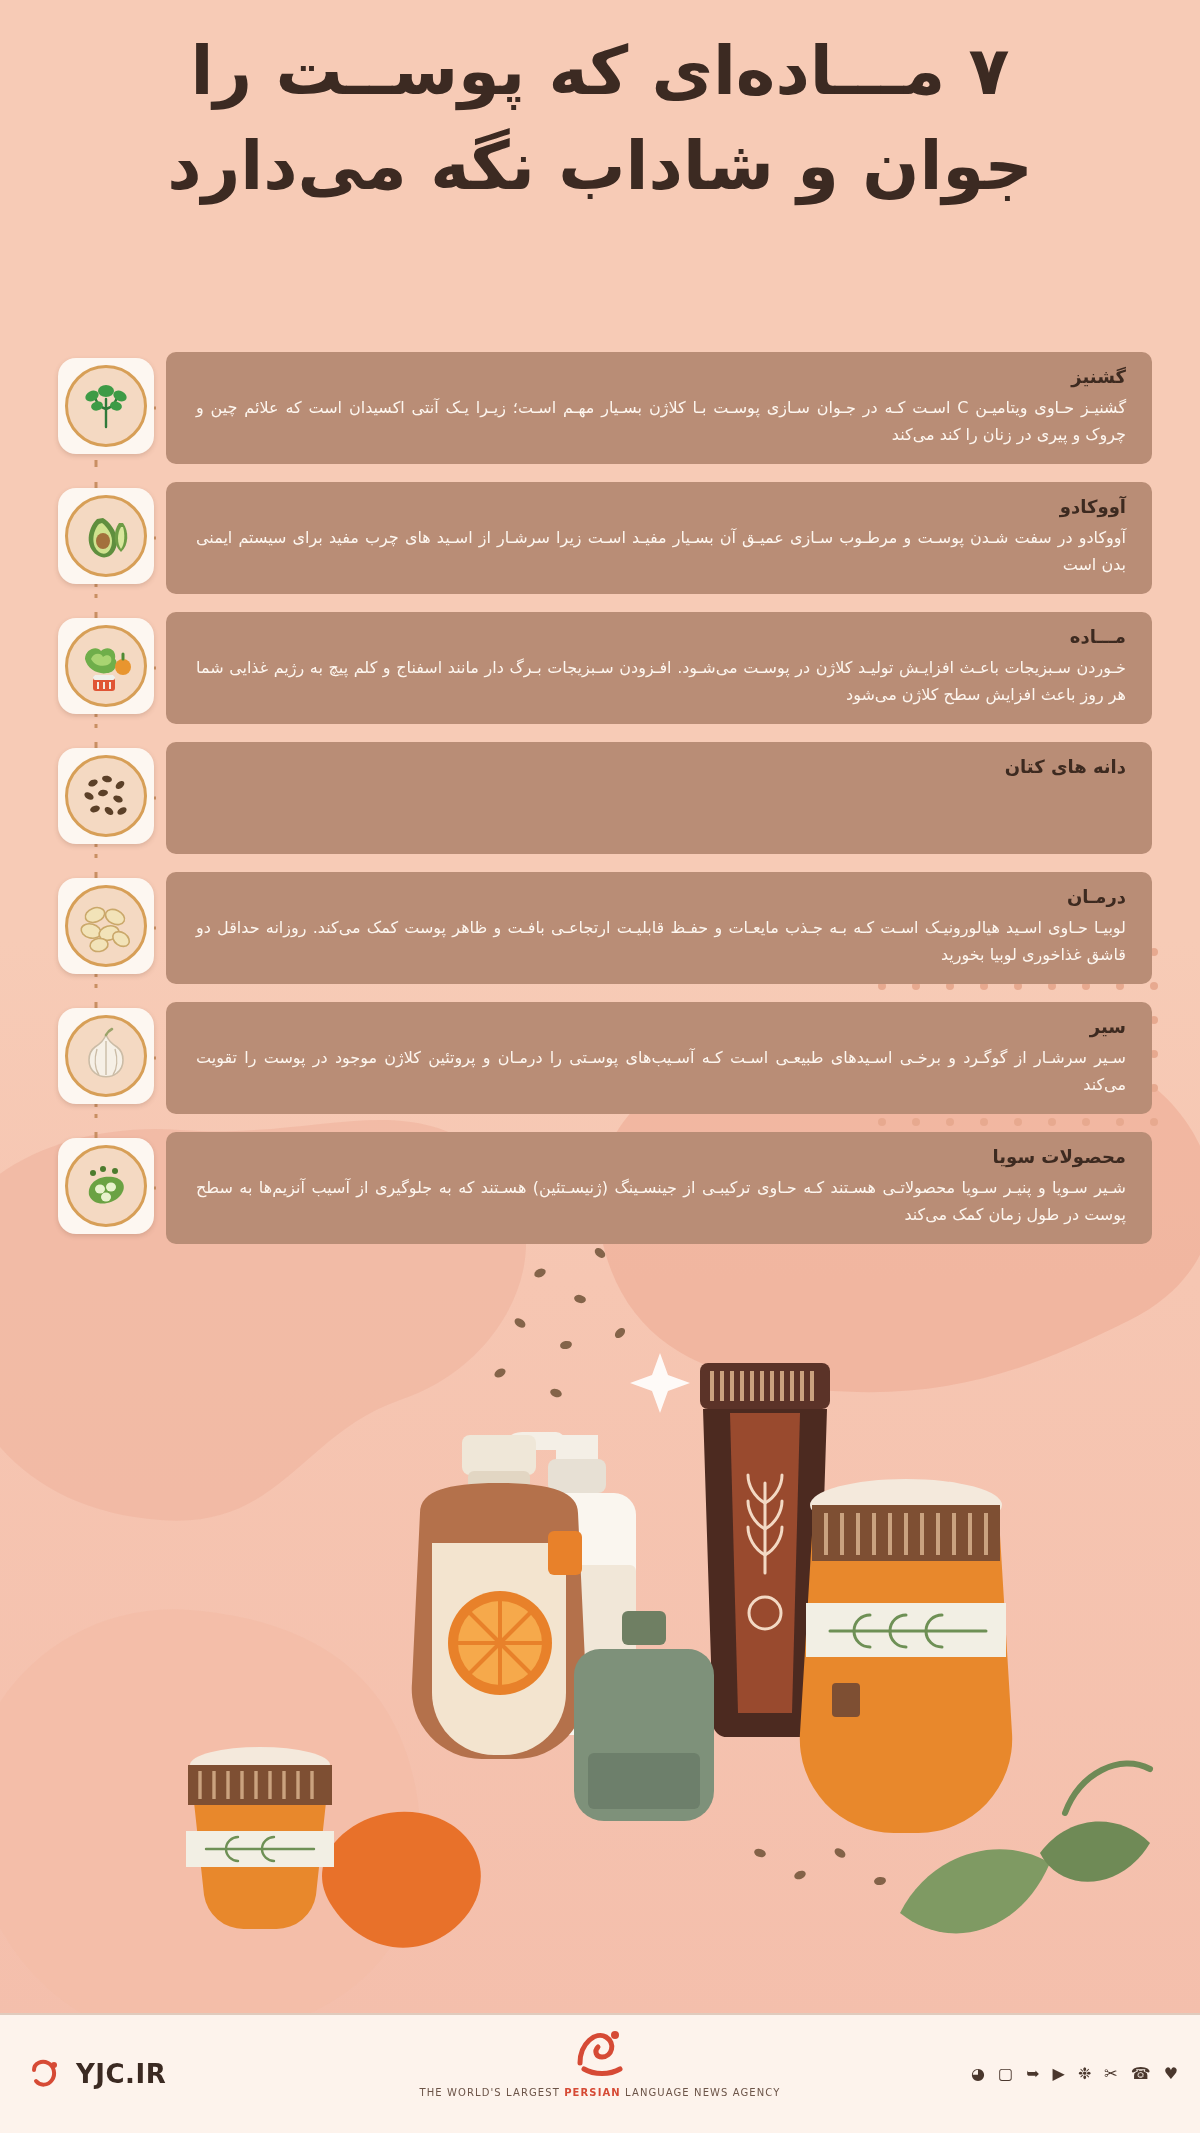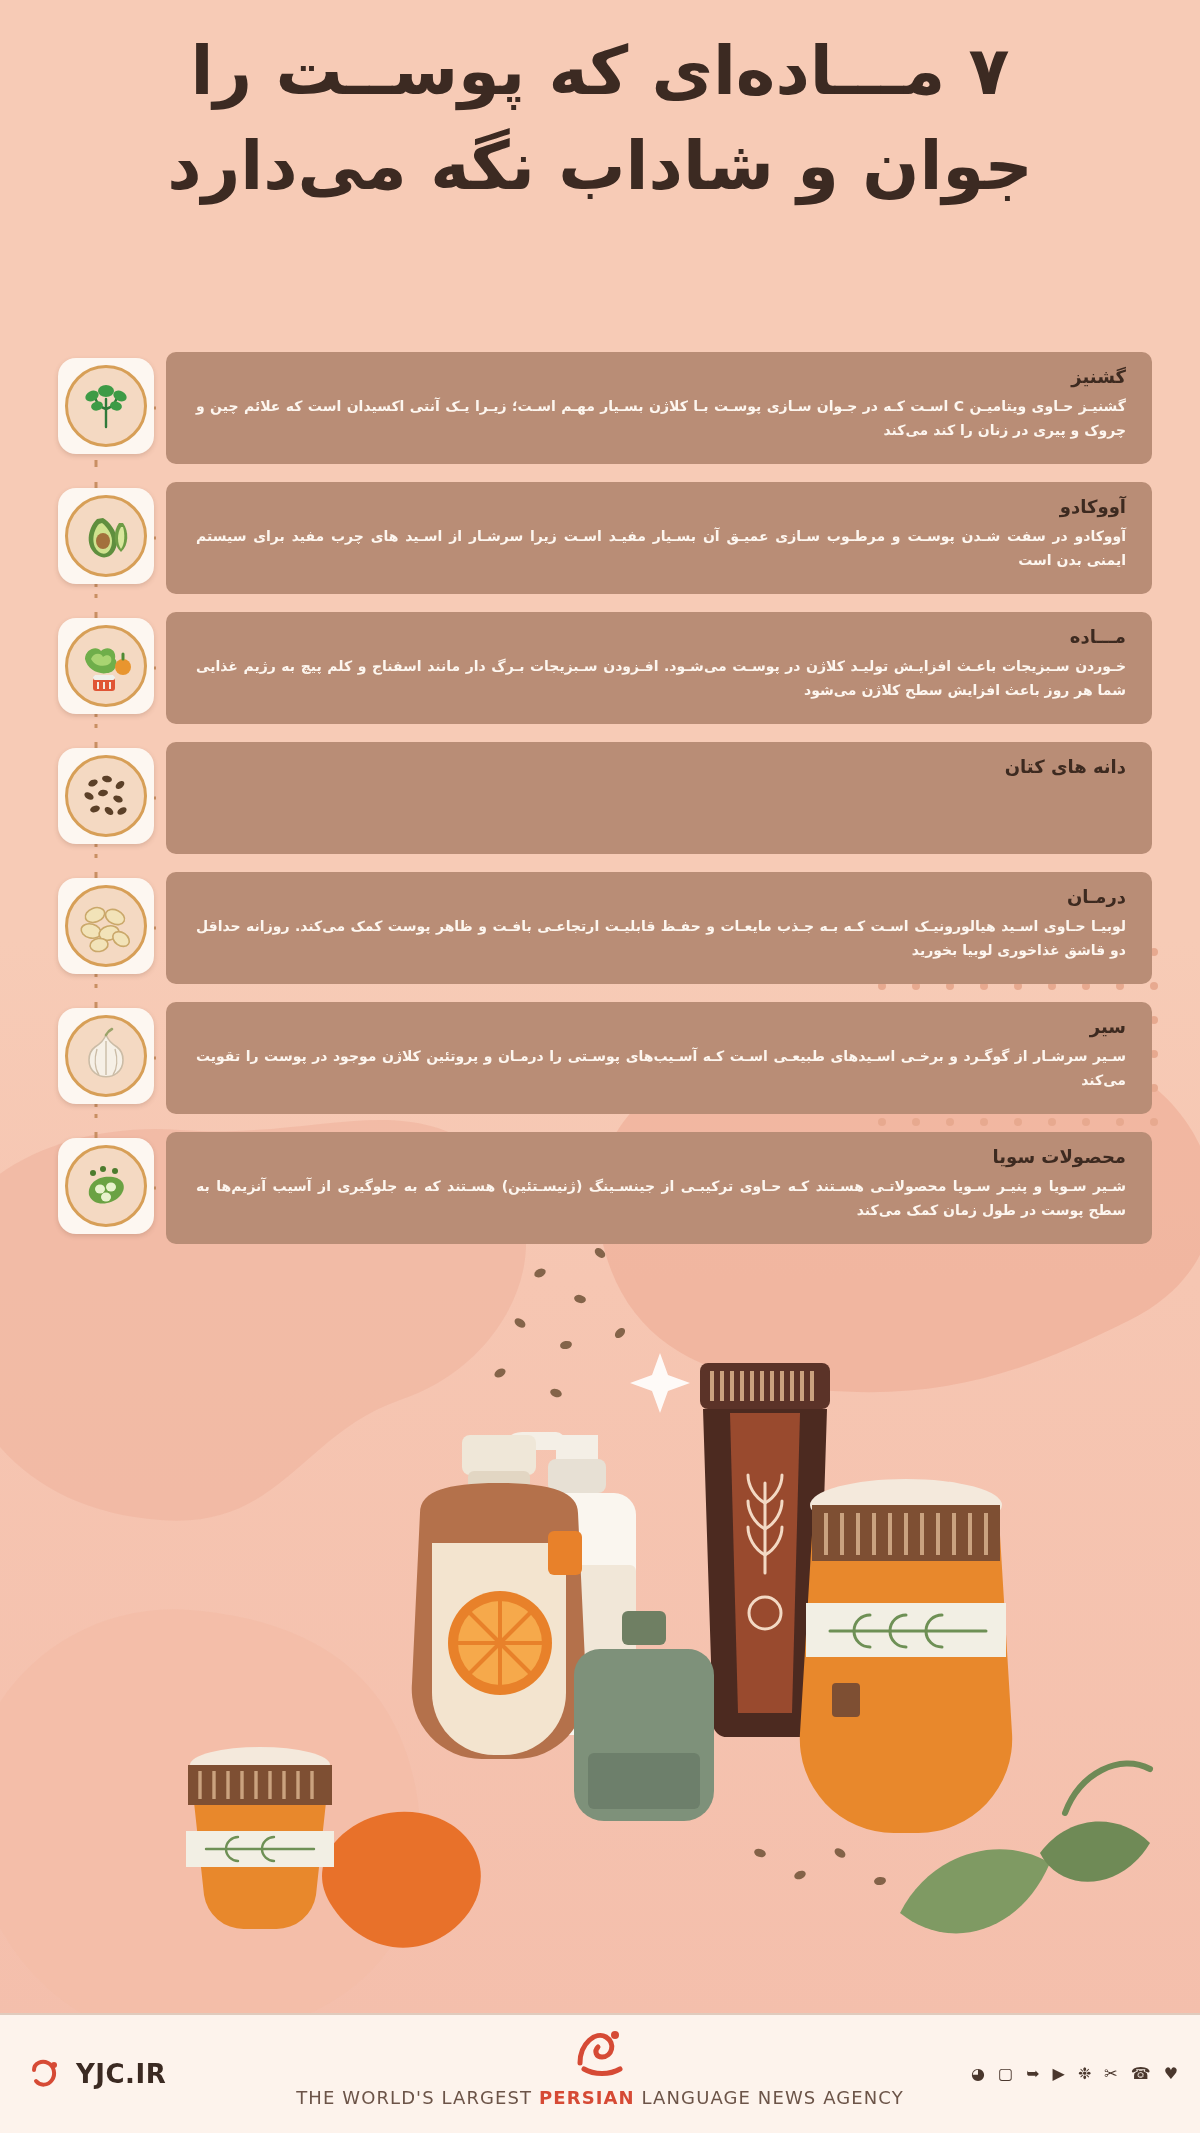--- a/index.html
+++ b/index.html
@@ -70,26 +70,25 @@
     color: #3d2a20;
     font-weight: bold;
     font-size: 18px;
     line-height: 1.25;
     text-align: right;
     margin-bottom: 5px;
     direction: rtl;
   }
   .item-text {
     color: #fdf6ef;
-    font-size: 14px;
+    font-size: 16px;
     line-height: 1.72;
     text-align: justify;
     text-align-last: right;
     direction: rtl;
-    font-weight: bold;
   }
   
   .bubble {
     position: absolute;
     top: 6px;
     left: 10px;
     width: 96px;
     height: 96px;
     background: #fdf7f1;
     border-radius: 18px;
@@ -169,21 +168,21 @@
     font-weight: bold;
     font-size: 26px;
     letter-spacing: .5px;
   }
   .tagline {
     position: absolute;
     left: 50%;
     transform: translateX(-50%);
     top: 72px;
     color: #6c5448;
-    font-size: 18px;
+    font-size: 10px;
     letter-spacing: 1.1px;
     white-space: nowrap;
   }
   .tagline .hl { color: #d64a35; font-weight: bold; }
   .center-logo {
     position: absolute;
     left: 50%;
     transform: translateX(-50%);
     top: 8px;
   }

